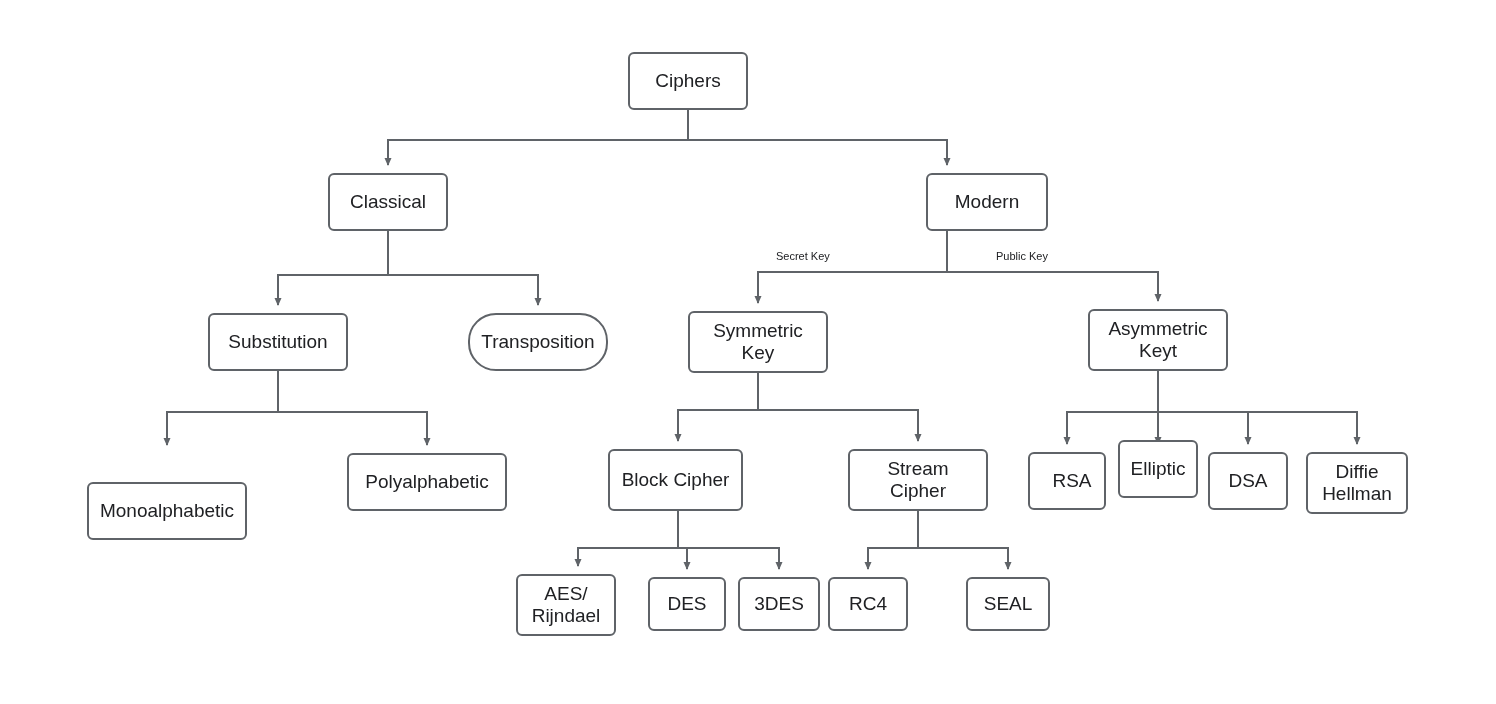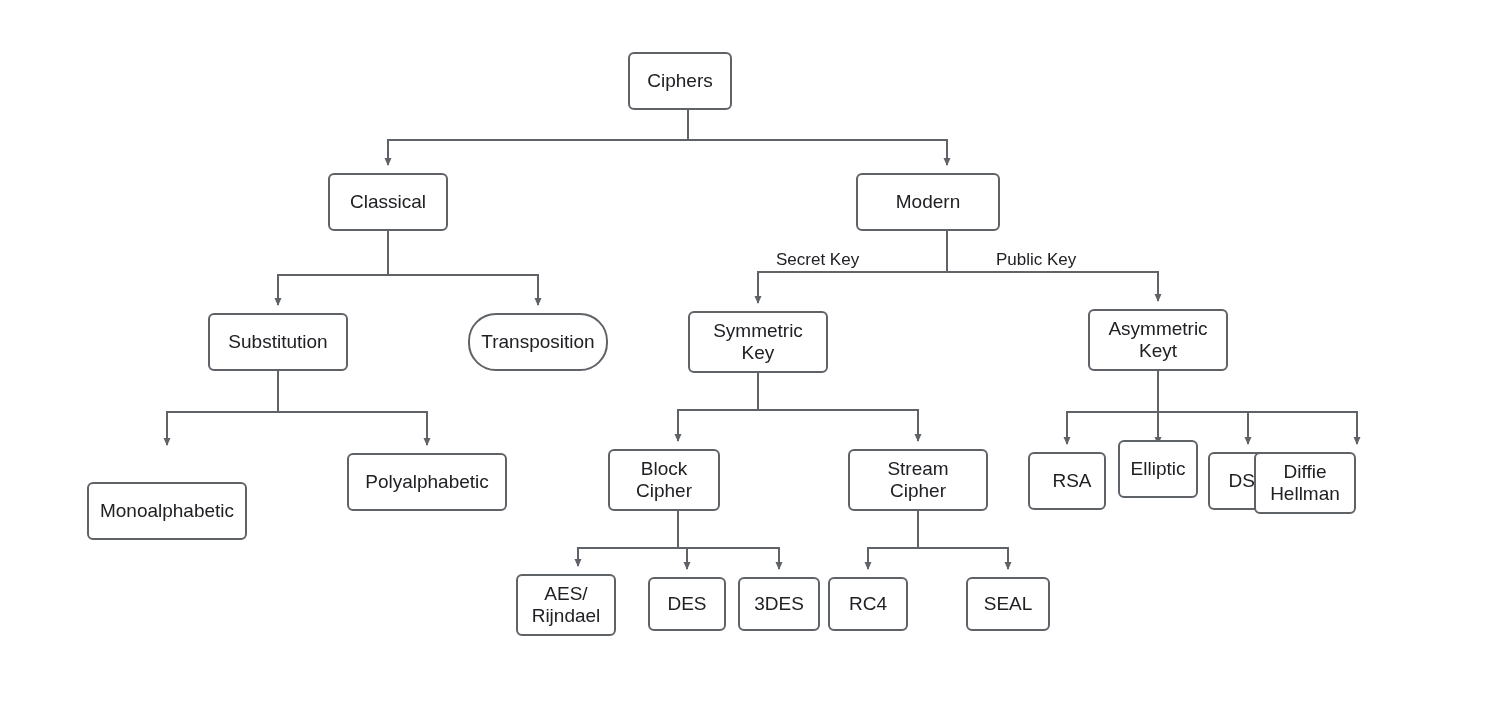--- a/index.html
+++ b/index.html
@@ -36,21 +36,21 @@
     align-items: center;
     justify-content: center;
     text-align: center;
     font-size: 19px;
     line-height: 1.18;
     padding: 2px 6px;
     white-space: pre-line;
   }
   .edge-label {
     position: absolute;
-    font-size: 17px;
+    font-size: 11px;
     color: #202124;
     background: #ffffff;
     padding: 0 3px;
     white-space: nowrap;
   }
 </style>
 </head>
 <body>
 
 <div id="canvas">
@@ -85,52 +85,52 @@
 
       <path d="M678,511 L678,548 L578,548 L578,566"></path>
       <path d="M678,511 L678,548 L687,548 L687,569"></path>
       <path d="M678,511 L678,548 L779,548 L779,569"></path>
 
       <path d="M918,511 L918,548 L868,548 L868,569"></path>
       <path d="M918,511 L918,548 L1008,548 L1008,569"></path>
     </g>
   </svg>
 
-  <div class="node" style="left:628px; top:52px; width:104px; height:58px;">Ciphers</div>
+  <div class="node" style="left:628px; top:52px; width:120px; height:58px;">Ciphers</div>
 
   <div class="node" style="left:328px; top:173px; width:120px; height:58px;">Classical</div>
 
-  <div class="node" style="left:856px; top:173px; width:144px; height:58px;">Modern</div>
+  <div class="node" style="left:926px; top:173px; width:122px; height:58px;">Modern</div>
 
   <div class="node" style="left:208px; top:313px; width:140px; height:58px;">Substitution</div>
 
   <div class="node" style="left:468px; top:313px; width:140px; height:58px;border-radius:28px;">Transposition</div>
 
   <div class="node" style="left:688px; top:311px; width:140px; height:62px;">Symmetric
 Key</div>
 
   <div class="node" style="left:1088px; top:309px; width:140px; height:62px;">Asymmetric
 Keyt</div>
 
   <div class="node" style="left:87px; top:453px; width:160px; height:58px;margin-top:29px;">Monoalphabetic</div>
 
   <div class="node" style="left:347px; top:453px; width:160px; height:58px;text-align:center;">Polyalphabetic</div>
 
-  <div class="node" style="left:608px; top:449px; width:112px; height:62px;">Block Cipher</div>
+  <div class="node" style="left:608px; top:449px; width:135px; height:62px;">Block Cipher</div>
 
   <div class="node" style="left:848px; top:449px; width:140px; height:62px;">Stream
 Cipher</div>
 
   <div class="node" style="left:1028px; top:452px; width:78px; height:58px;padding-left:16px;">RSA</div>
 
   <div class="node" style="left:1118px; top:440px; width:80px; height:58px;">Elliptic</div>
 
   <div class="node" style="left:1208px; top:452px; width:80px; height:58px;">DSA</div>
 
-  <div class="node" style="left:1254px; top:452px; width:102px; height:62px;">Diffie
+  <div class="node" style="left:1306px; top:452px; width:102px; height:62px;">Diffie
 Hellman</div>
 
   <div class="node" style="left:516px; top:574px; width:100px; height:62px;">AES/
 Rijndael</div>
 
   <div class="node" style="left:648px; top:577px; width:78px; height:54px;">DES</div>
 
   <div class="node" style="left:738px; top:577px; width:82px; height:54px;">3DES</div>
 
   <div class="node" style="left:828px; top:577px; width:80px; height:54px;">RC4</div>

